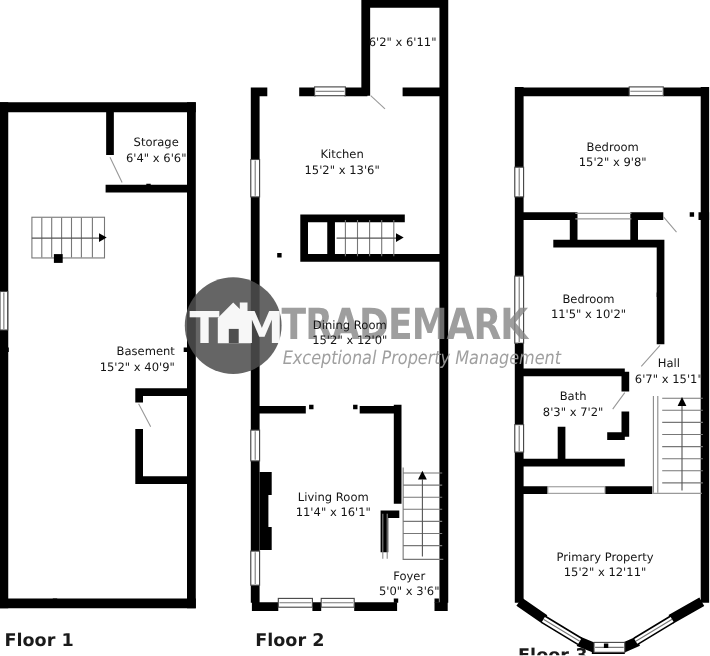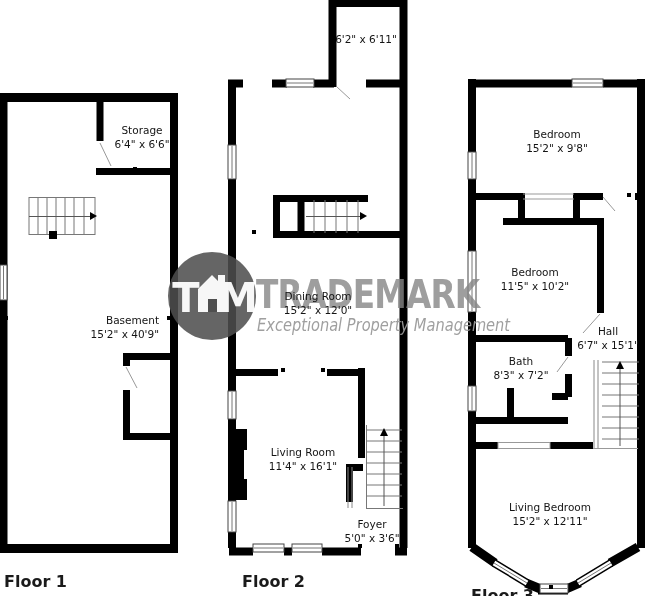--- a/index.html
+++ b/index.html
@@ -149,20 +149,24 @@
     <span class="rdims">6'4" x 6'6"</span>
   </div>
   <div class="room-label" style="left:9px;top:314px;text-align:right;">
     <span class="rname">Basement</span>
     <span class="rdims">15'2" x 40'9"</span>
   </div>
 
   <div class="room-label" style="left:291px;top:33px;">
     <span class="rdims">6'2" x 6'11"</span>
   </div>
+  <div class="room-label" style="left:236px;top:135px;">
+    <span class="rname">Kitchen</span>
+    <span class="rdims">15'2" x 13'6"</span>
+  </div>
   <div class="room-label" style="left:243px;top:290px;">
     <span class="rname">Dining Room</span>
     <span class="rdims">15'2" x 12'0"</span>
   </div>
   <div class="room-label" style="left:228px;top:446px;">
     <span class="rname">Living Room</span>
     <span class="rdims">11'4" x 16'1"</span>
   </div>
   <div class="room-label" style="left:297px;top:518px;">
     <span class="rname">Foyer</span>
@@ -179,21 +183,21 @@
   </div>
   <div class="room-label" style="left:533px;top:325px;">
     <span class="rname">Hall</span>
     <span class="rdims">6'7" x 15'1"</span>
   </div>
   <div class="room-label" style="left:446px;top:355px;">
     <span class="rname">Bath</span>
     <span class="rdims">8'3" x 7'2"</span>
   </div>
   <div class="room-label" style="left:475px;top:501px;">
-    <span class="rname">Living Bedroom</span>
+    <span class="rname">Primary Property</span>
     <span class="rdims">15'2" x 12'11"</span>
   </div>
 
   <div class="floor-caption" style="left:4px;top:572px;">Floor 1</div>
-  <div class="floor-caption" style="left:242px;top:572px;">Floor 2</div>
+  <div class="floor-caption" style="left:232px;top:572px;">Floor 2</div>
   <div class="floor-caption" style="left:471px;top:586px;">Floor 3</div>
 
 </div>
 
 </body></html>

